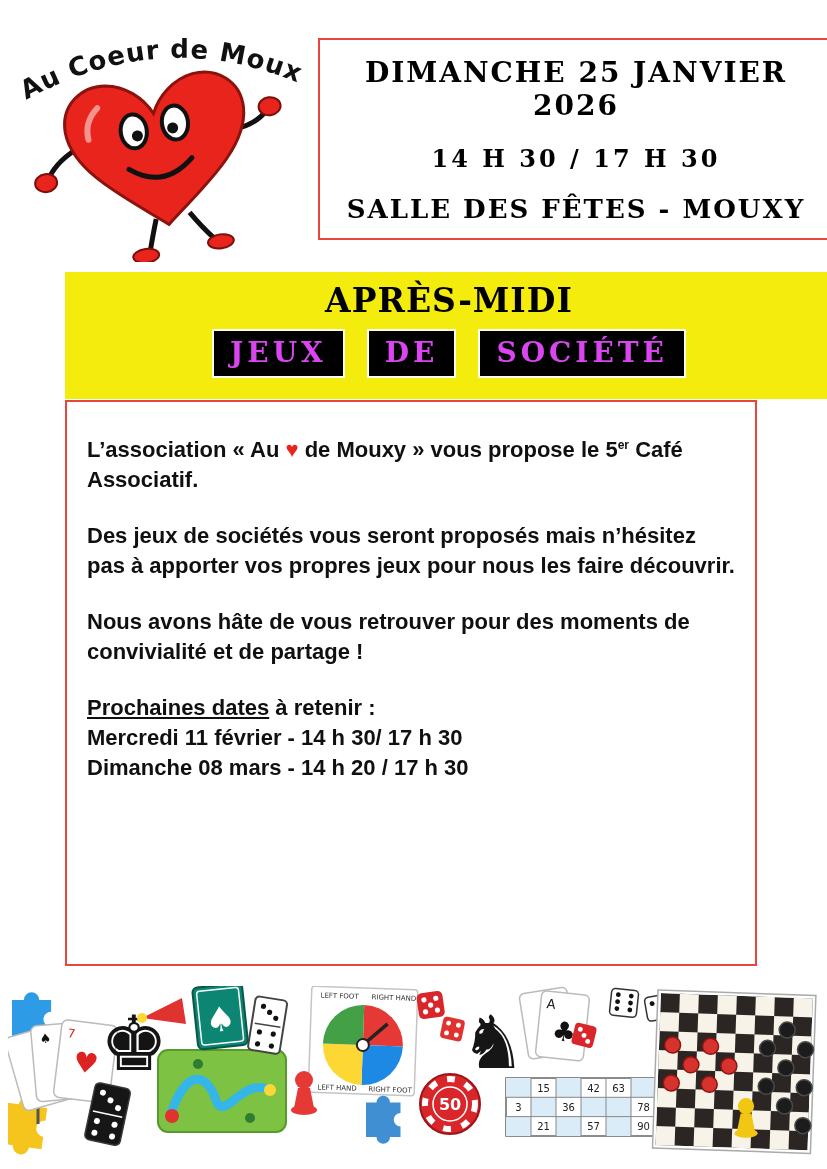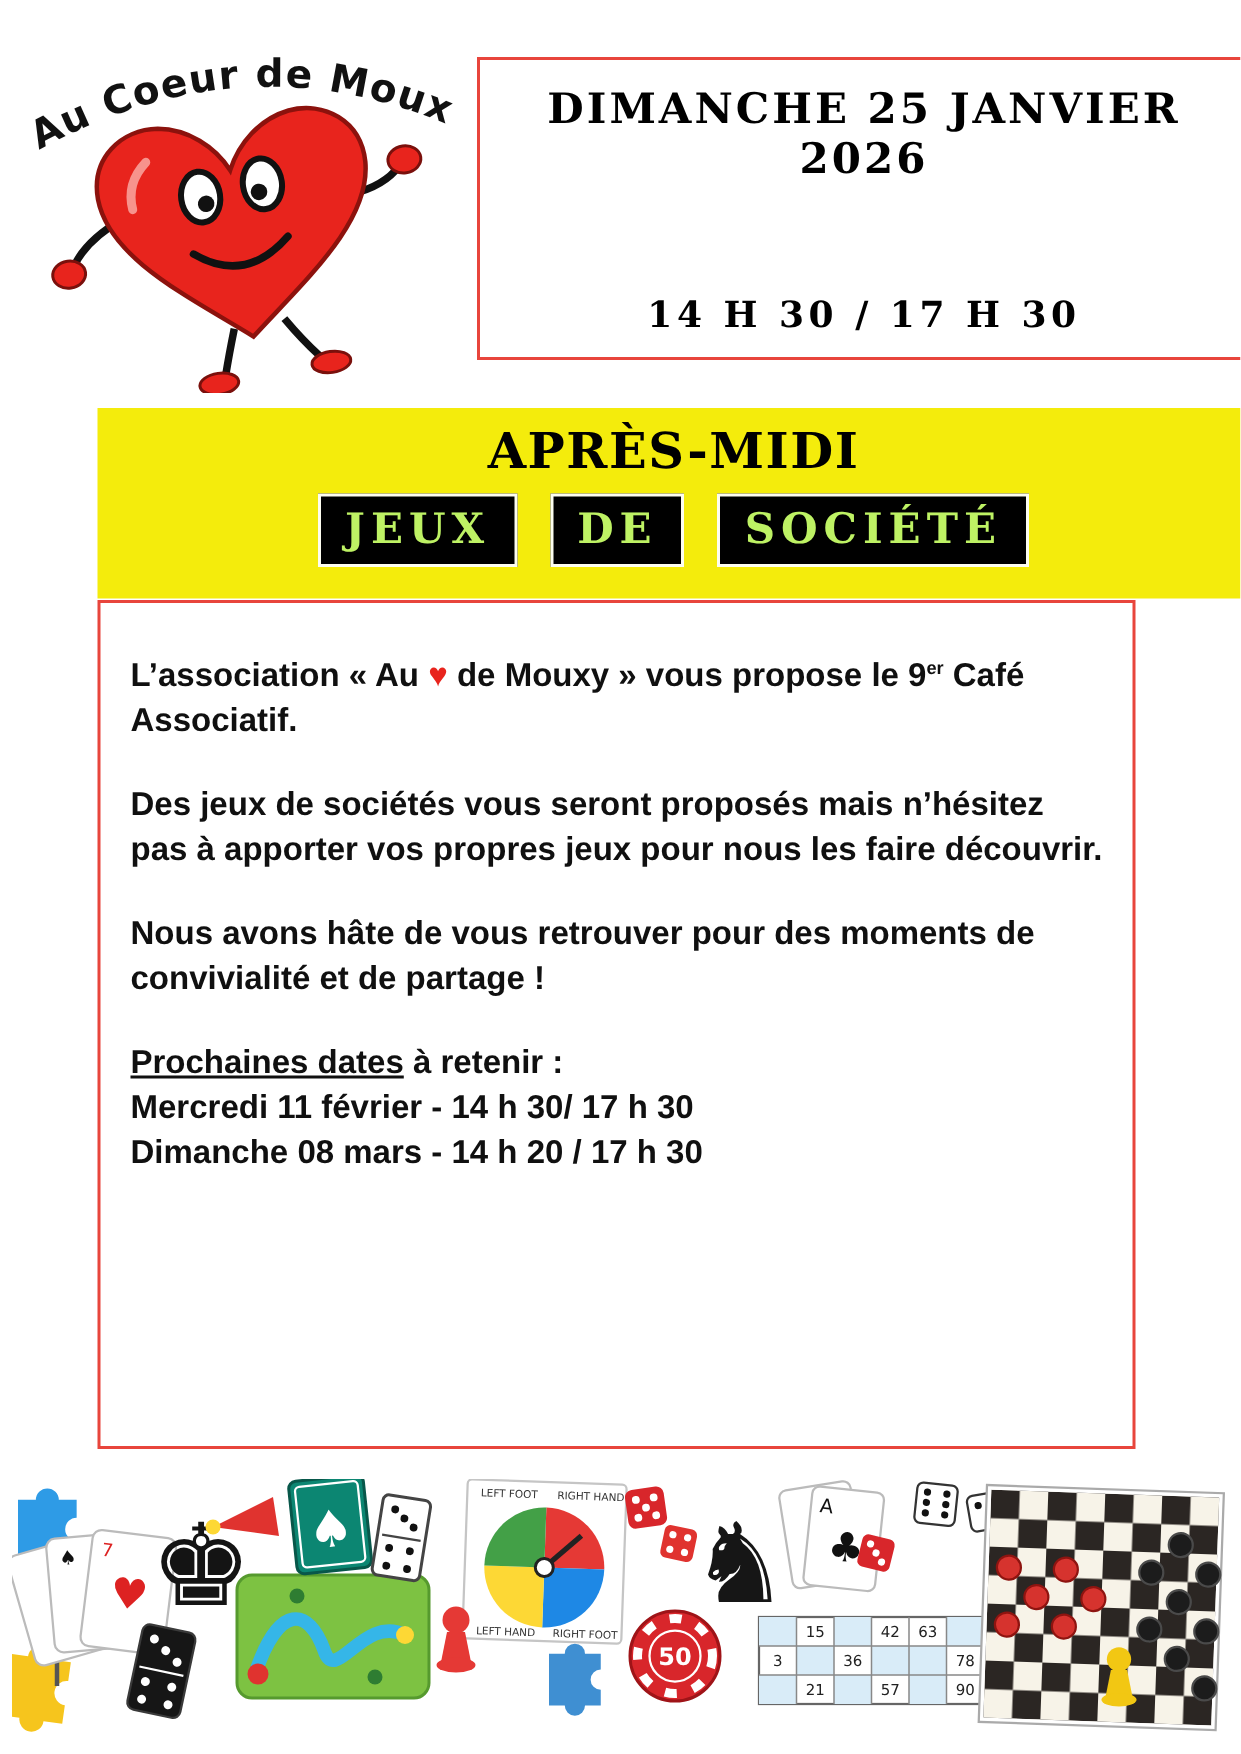--- a/index.html
+++ b/index.html
@@ -22,21 +22,21 @@
   .event-time  { font-size:24px; letter-spacing:3px; }
   .event-venue { font-size:26px; letter-spacing:2px; }
   
   .banner {
     position:absolute; left:65px; top:272px; width:768px; height:127px;
     background:#f4ec0c; text-align:center;
   }
   .banner-title { font-size:33px; letter-spacing:1px; padding-top:9px; }
   .banner-words { display:flex; justify-content:center; gap:22px; margin-top:9px; }
   .banner-word {
-    background:#000; color:#bef264; font-size:28px; letter-spacing:4px;
+    background:#000; color:#d946ef; font-size:28px; letter-spacing:4px;
     padding:5px 16px 7px; border:2px solid #fdfdf0;
   }
   
   .content-box {
     position:absolute; left:65px; top:400px; width:692px; height:566px;
     border:2px solid #e8453c; background:#fff;
     padding:28px 18px 0 20px;
   }
   .content-box p { font-size:22px; line-height:30px; font-weight:bold; margin-bottom:26px; color:#101010; }
   .light { font-weight:normal; color:#3d3d3d; }
@@ -73,33 +73,34 @@
       <circle cx="131" cy="113" r="5.5" fill="#111"></circle>
       <ellipse cx="170" cy="105" rx="13" ry="17" fill="#fff" stroke="#111" stroke-width="4"></ellipse>
       <circle cx="167" cy="110" r="5.5" fill="#111"></circle>
       <path d="M 118 145 Q 150 170 182 142" stroke="#111" stroke-width="5" fill="none" stroke-linecap="round"></path>
     </g>
   </svg>
 
   <div class="event-box">
     <div class="stencil event-date">DIMANCHE 25 JANVIER 2026</div>
     <div class="stencil event-time">14 H 30 / 17 H 30</div>
+    <div class="stencil event-venue">SALLE DES FÊTES - MOUXY</div>
   </div>
 
   <div class="banner">
     <div class="stencil banner-title">APRÈS-MIDI</div>
     <div class="banner-words">
       <span class="stencil banner-word">JEUX</span>
       <span class="stencil banner-word">DE</span>
       <span class="stencil banner-word">SOCIÉTÉ</span>
     </div>
   </div>
 
   <div class="content-box">
-    <p><span>L’association « Au </span><span class="red-heart">♥</span><span> de Mouxy » vous propose le 9</span><sup>er</sup><span> Café Associatif.</span></p>
+    <p><span>L’association « Au </span><span class="red-heart">♥</span><span> de Mouxy » vous propose le 5</span><sup>er</sup><span> Café Associatif.</span></p>
     <p>Des jeux de sociétés vous seront proposés mais n’hésitez pas à apporter vos propres jeux pour nous les faire découvrir.</p>
     <p>Nous avons hâte de vous retrouver pour des moments de convivialité et de partage !</p>
     <div class="dates">
       <p class="dates-line"><span class="underline">Prochaines dates</span><span> à retenir :</span></p>
       <p class="dates-line">Mercredi 11 février - 14 h 30/ 17 h 30</p>
       <p class="dates-line">Dimanche 08 mars - 14 h 20 / 17 h 30</p>
     </div>
   </div>
 
   <svg class="footer-svg" viewBox="0 0 811 170">

